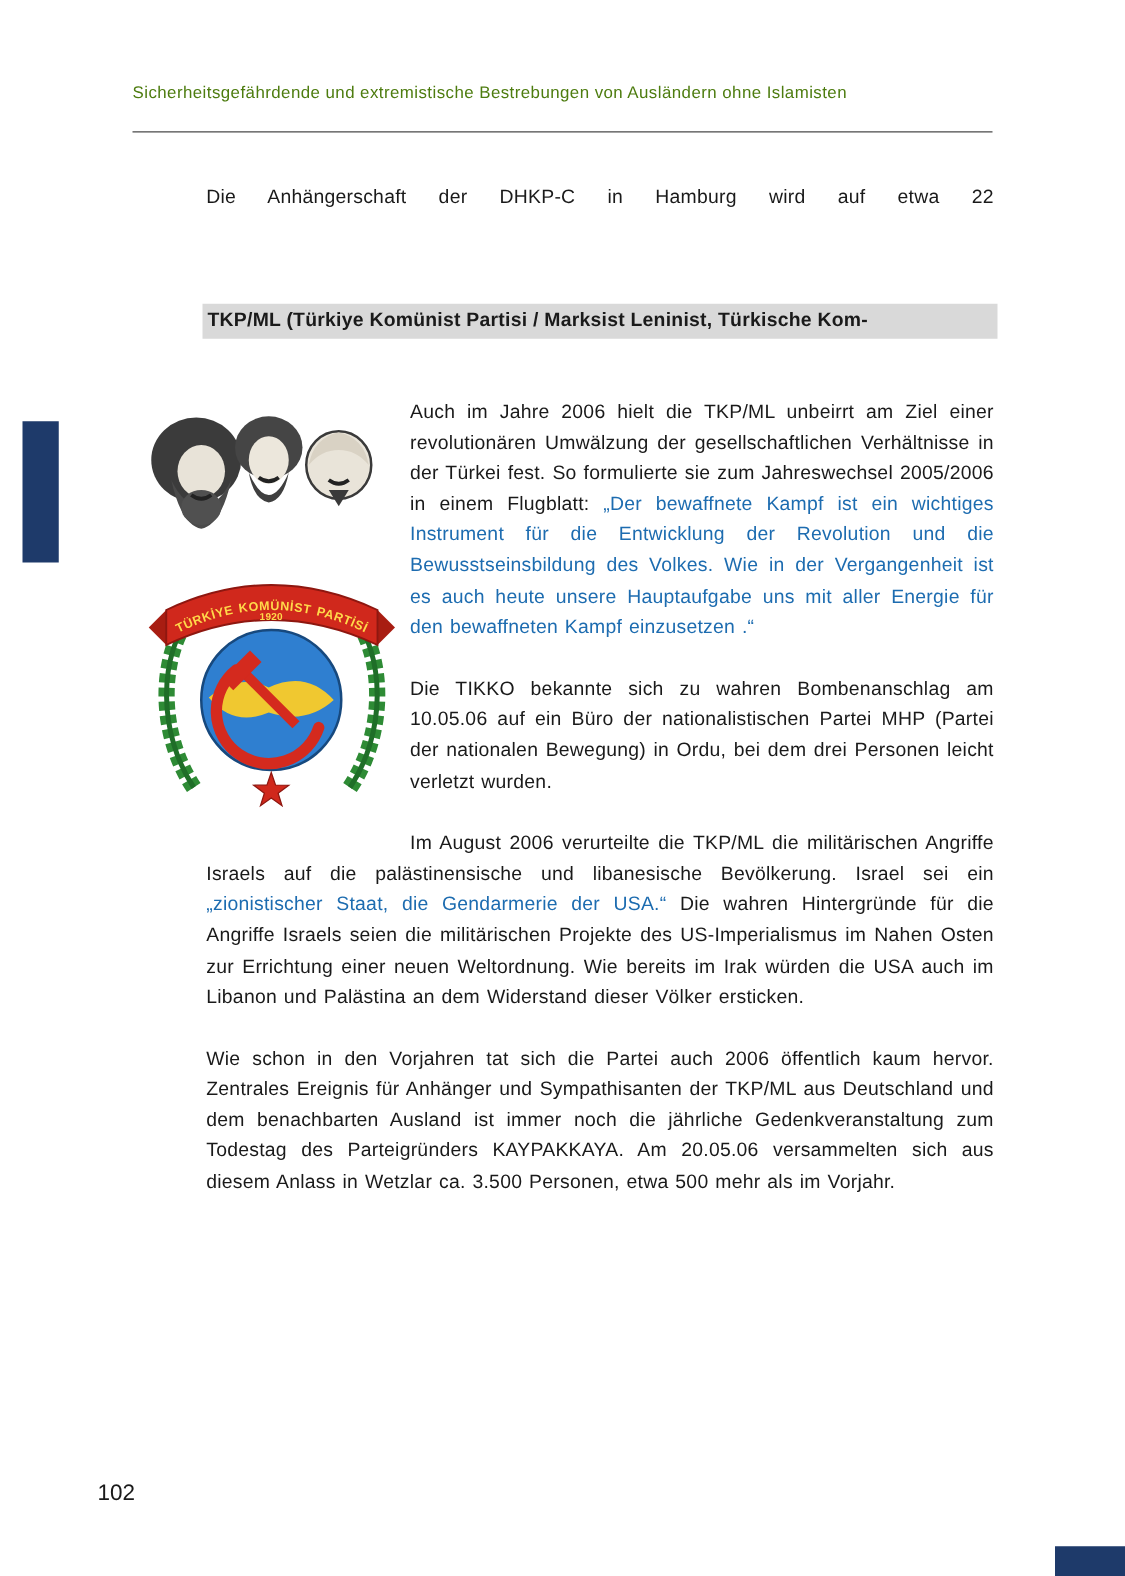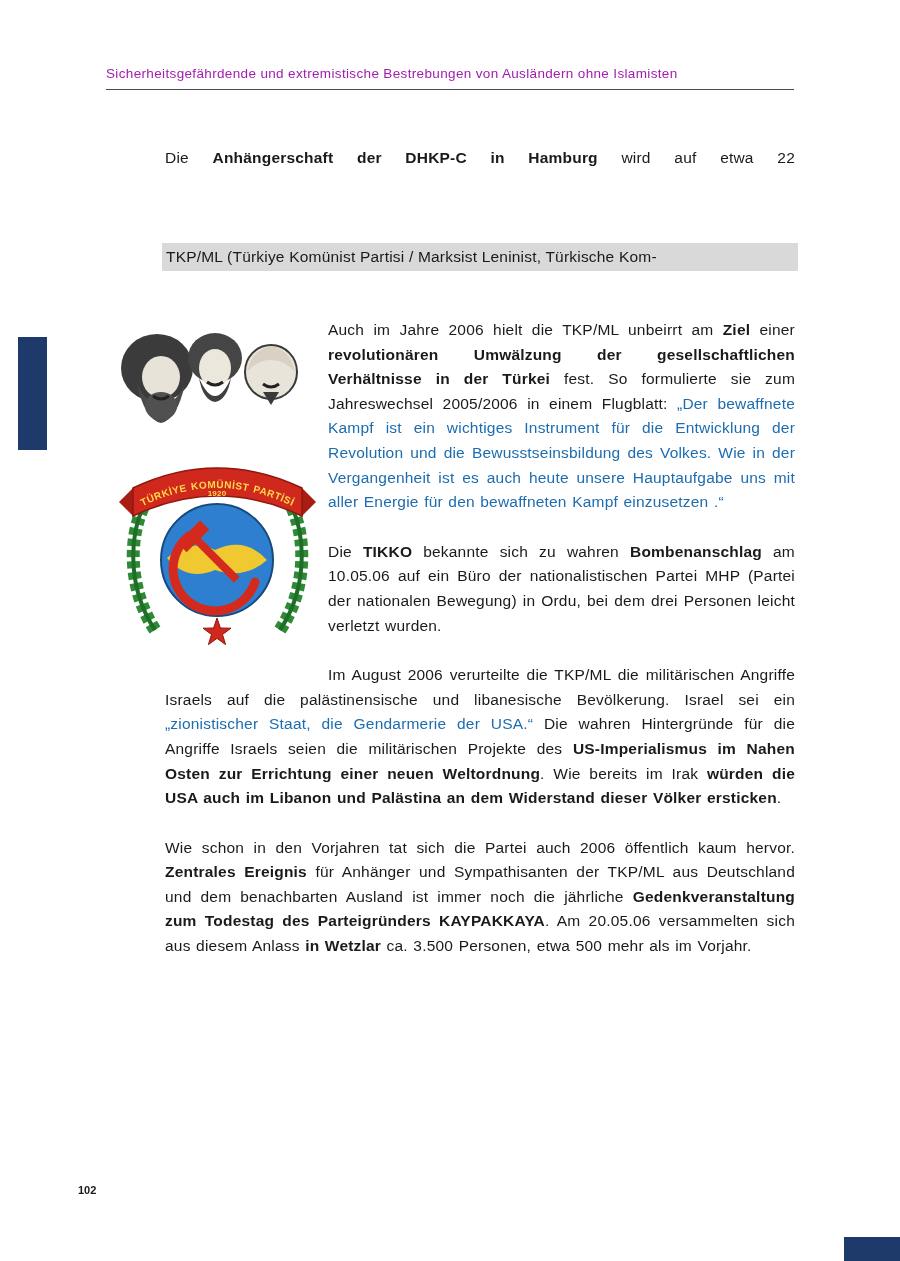--- a/index.html
+++ b/index.html
@@ -6,59 +6,59 @@
   html, body { background:#ffffff; }
   body {
     width:900px; height:1261px; position:relative;
     font-family:"Liberation Sans","DejaVu Sans",sans-serif;
     color:var(--text,#1a1a1a);
   }
   .page { position:absolute; inset:0; overflow:hidden; background:#fff; }
 
   .header {
     position:absolute; top:66px; left:106px; width:688px;
-    font-size:13.5px; letter-spacing:0.35px; color:#a21caf;
-    padding-bottom:8px; border-bottom:1.5px solid #4a4a4a;
+    font-size:13.5px; letter-spacing:0.35px; color:#4d7c0f;
+    padding-bottom:24px; border-bottom:1.5px solid #4a4a4a;
   }
 
   .dhkp {
     position:absolute; top:146px; left:165px; width:630px;
     font-size:15.5px; line-height:24.8px; letter-spacing:0.2px;
   }
   .dhkp .l1 { text-align:justify; text-align-last:justify; }
 
   .heading {
     position:absolute; top:243px; left:162px; width:636px;
-    font-size:15.5px; line-height:25.5px; font-weight:normal; letter-spacing:0.2px;
+    font-size:15.5px; line-height:25.5px; font-weight:bold; letter-spacing:0.2px;
   }
   .heading .hl { background:var(--heading-bg,#d9d9d9); padding:1px 4px; }
   .heading .hl.block  { display:block; }
   .heading .hl.inline { display:inline-block; }
 
   .flow {
     position:absolute; top:318px; left:165px; width:630px;
     font-size:15.5px; line-height:24.6px; letter-spacing:0.2px; word-spacing:1px;
     text-align:justify; hyphens:auto;
   }
   .flow p { margin:0 0 25px 0; }
 
   .logo-float {
     float:left; width:205px; height:340px;
     margin:2px 8px 6px -50px;
   }
 
-  .b    { font-weight:bold; }
+  .b    { font-weight:normal; }
   .blue { color:var(--quote-blue,#1d6cb0); }
 
   .navy-marker {
     position:absolute; left:18px; top:337px; width:29px; height:113px;
     background:var(--navy,#1e3a6a);
   }
   .page-number {
-    position:absolute; left:78px; top:1184px; font-size:11px; color:#1a1a1a;font-weight:bold;
+    position:absolute; left:78px; top:1184px; font-size:18px; color:#1a1a1a;
   }
   .corner-block {
     position:absolute; right:0; bottom:0; width:56px; height:24px;
     background:var(--navy,#1e3a6a);
   }
 </style>
 </head>
 <body>
 
 <div class="page">

